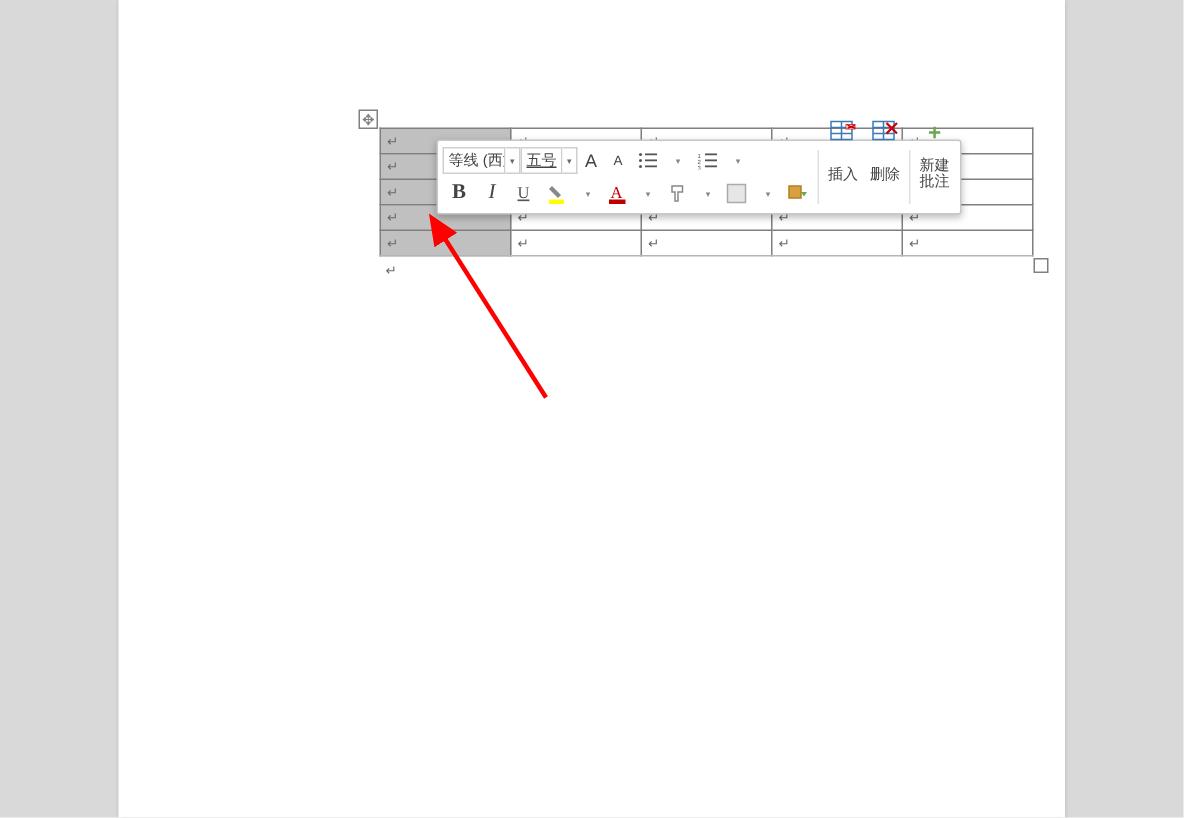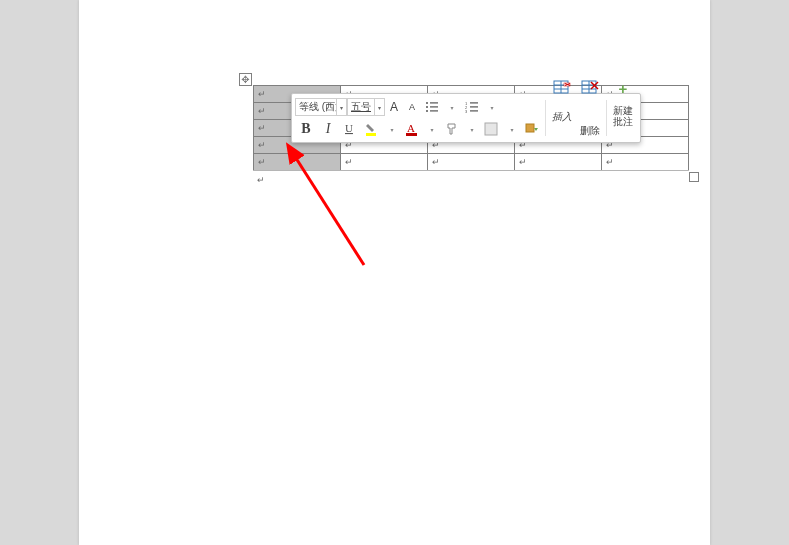--- a/index.html
+++ b/index.html
@@ -256,35 +256,35 @@
           <div class="btn small" style="font-size:6px;color:#888;">▾</div>
           <div class="btn">
             <svg width="14" height="14">
                 <rect x="1" y="2" width="8" height="8" fill="#d8a040" stroke="#b08020"></rect>
                 <path d="M9 6 L13 6 L11 9 Z" fill="#6aa84f"></path>
               </svg>
           </div>
         </div>
       </div>
       <div class="sep"></div>
-      <div class="vbtn" style="position:relative;font-style:italic;">
+      <div class="vbtn" style="position:relative;">
         <span class="ic" style="position:absolute;top:-16px;">
           <svg width="18" height="16">
               <rect x="1" y="1" width="14" height="12" fill="none" stroke="#3a7ab8"></rect>
               <line x1="1" y1="5" x2="15" y2="5" stroke="#3a7ab8"></line>
               <line x1="1" y1="9" x2="15" y2="9" stroke="#3a7ab8"></line>
               <line x1="8" y1="1" x2="8" y2="13" stroke="#3a7ab8"></line>
               <rect x="11" y="3" width="6" height="3" fill="#fff" stroke="#c00" stroke-width="0.5"></rect>
               <line x1="12" y1="3.5" x2="17" y2="5.5" stroke="#c00"></line>
               <line x1="17" y1="3.5" x2="12" y2="5.5" stroke="#c00"></line>
             </svg>
         </span>
         <span>插入</span>
       </div>
-      <div class="vbtn" style="position:relative;justify-content:flex-end;">
+      <div class="vbtn" style="position:relative;">
         <span class="ic" style="position:absolute;top:-16px;">
           <svg width="18" height="16">
               <rect x="1" y="1" width="14" height="12" fill="none" stroke="#3a7ab8"></rect>
               <line x1="1" y1="5" x2="15" y2="5" stroke="#3a7ab8"></line>
               <line x1="1" y1="9" x2="15" y2="9" stroke="#3a7ab8"></line>
               <line x1="8" y1="1" x2="8" y2="13" stroke="#3a7ab8"></line>
               <line x1="10" y1="2" x2="17" y2="9" stroke="#c00" stroke-width="1.5"></line>
               <line x1="17" y1="2" x2="10" y2="9" stroke="#c00" stroke-width="1.5"></line>
             </svg>
         </span>

